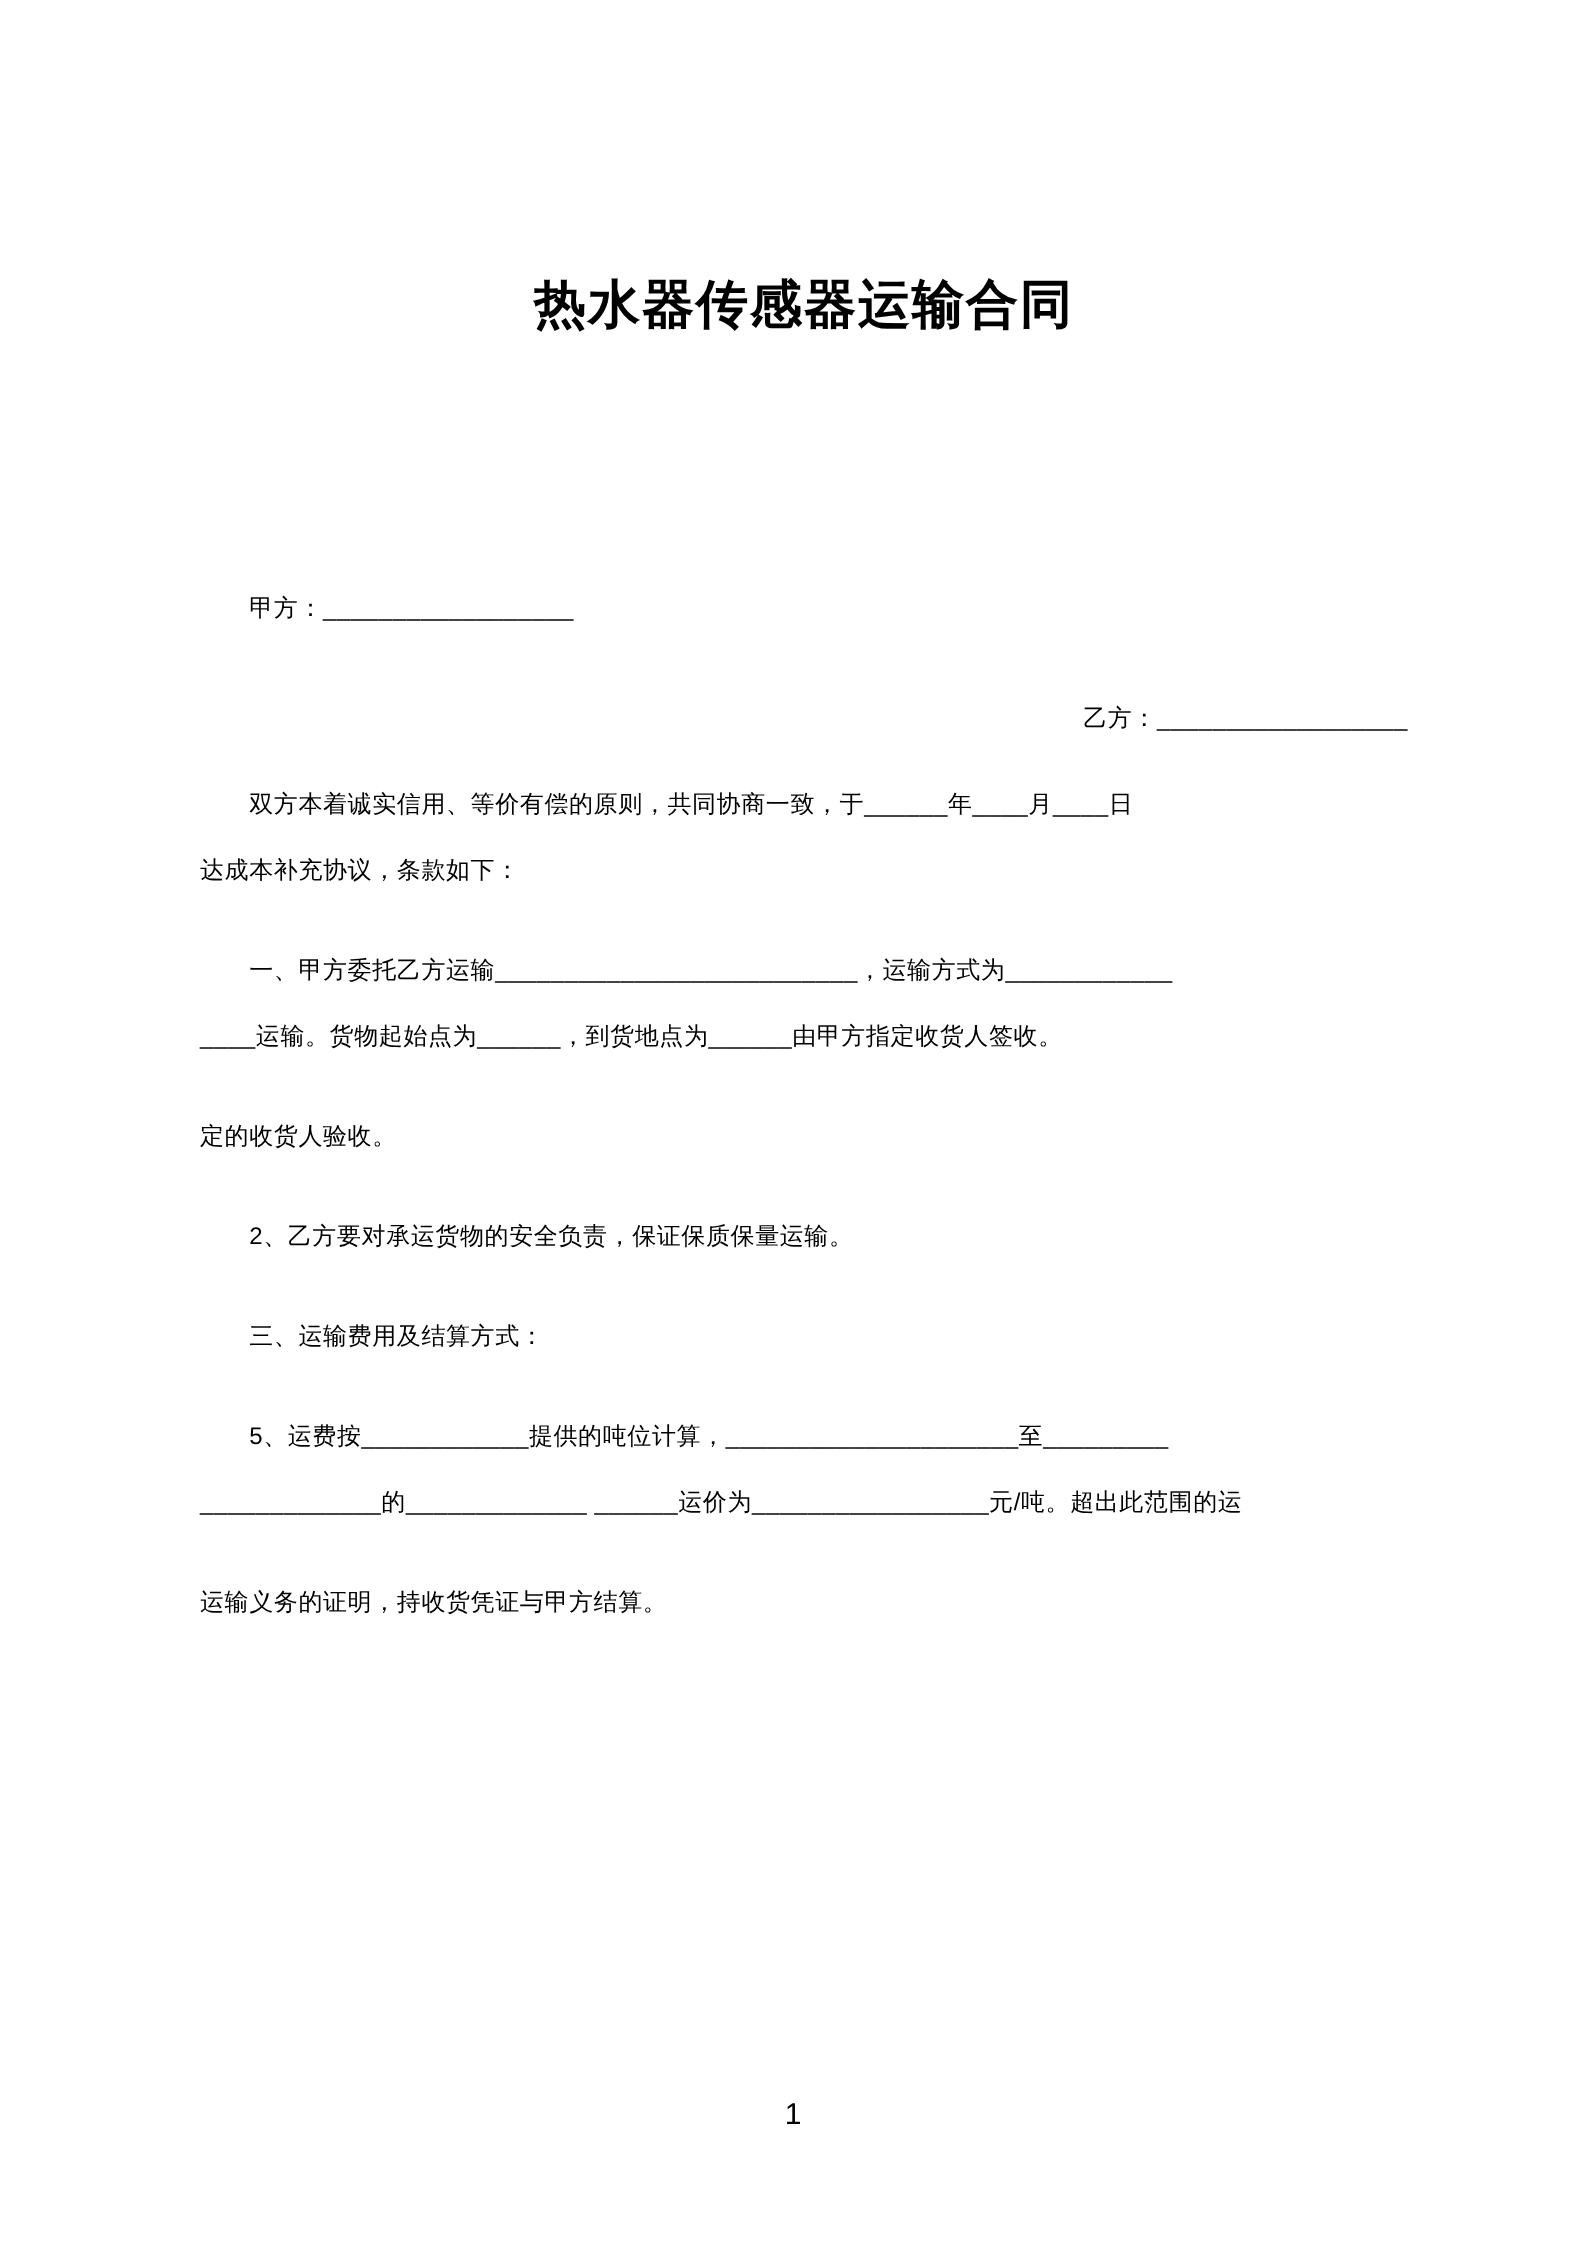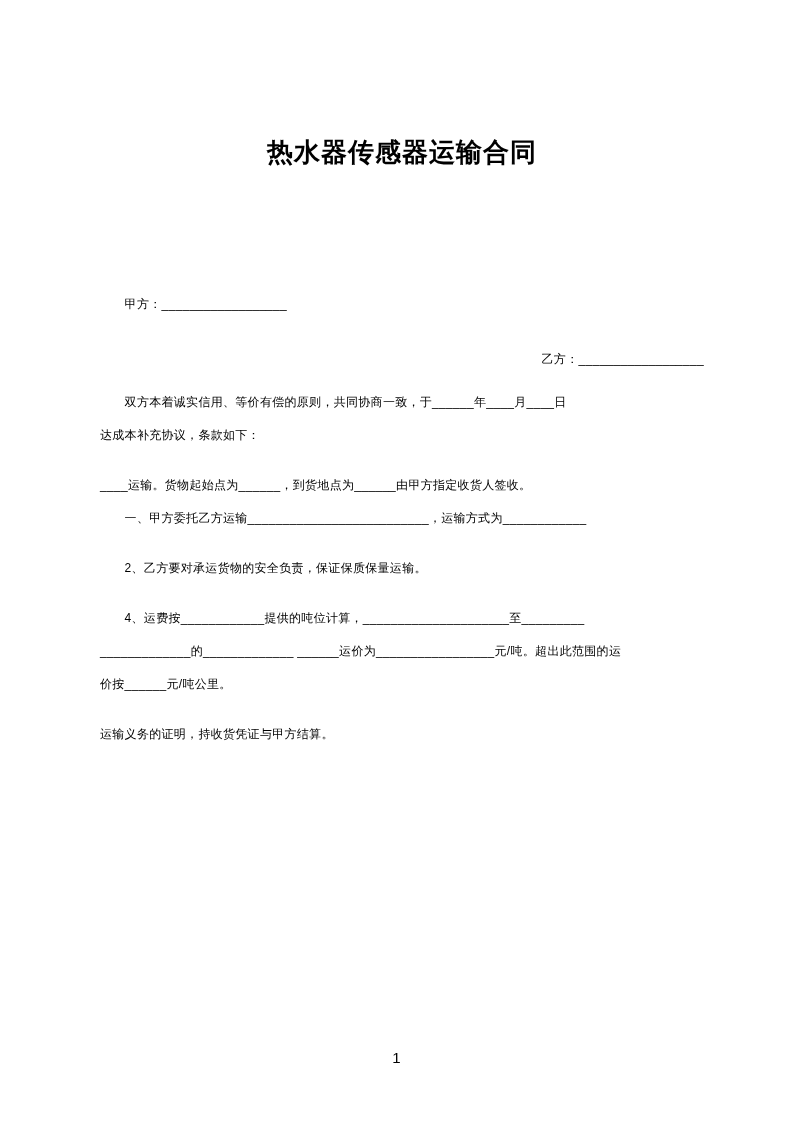--- a/index.html
+++ b/index.html
@@ -68,38 +68,41 @@
     <div class="para gap-sm">
       <div class="line">　　乙方：__________________</div>
     </div>
 
     <div class="para gap-xs">
       <div class="line">　　双方本着诚实信用、等价有偿的原则，共同协商一致，于______年____月____日</div>
       <div class="line">达成本补充协议，条款如下：</div>
     </div>
 
     <div class="para">
+      <div class="line">　　一、甲方委托乙方运输__________________________，运输方式为____________</div>
       <div class="line">____运输。货物起始点为______，到货地点为______由甲方指定收货人签收。</div>
-      <div class="line">　　一、甲方委托乙方运输__________________________，运输方式为____________</div>
     </div>
 
 
     <div class="para">
+      <div class="line">定的收货人验收。</div>
     </div>
 
     <div class="para">
       <div class="line">　　2、乙方要对承运货物的安全负责，保证保质保量运输。</div>
     </div>
 
 
+    <div class="para">
+      <div class="line">　　三、运输费用及结算方式：</div>
+    </div>
 
     <div class="para">
-      <div class="line">　　4、运费按____________提供的吨位计算，_____________________至_________</div>
+      <div class="line">　　5、运费按____________提供的吨位计算，_____________________至_________</div>
       <div class="line">_____________的_____________ ______运价为_________________元/吨。超出此范围的运</div>
-      <div class="line">价按______元/吨公里。</div>
     </div>
 
     <div class="para">
       <div class="line">运输义务的证明，持收货凭证与甲方结算。</div>
     </div>
 
   </div>
 
   <div class="page-number">1</div>
 </div>

